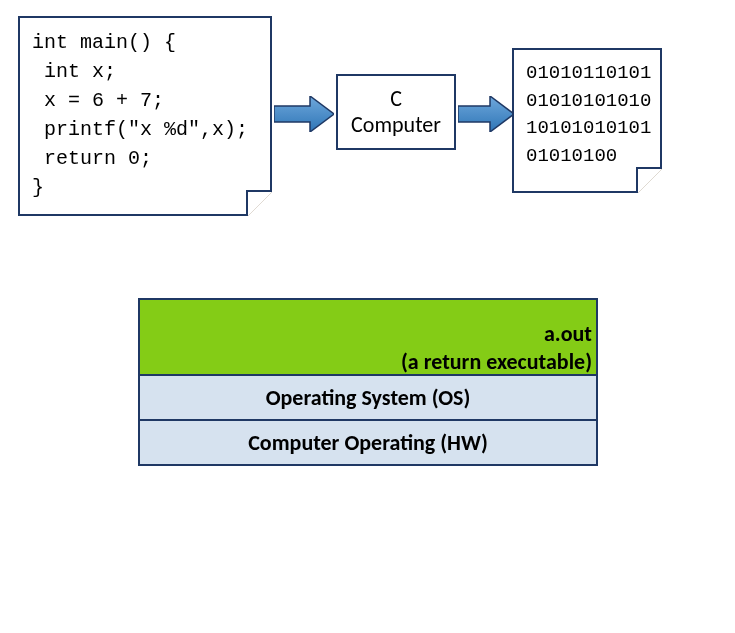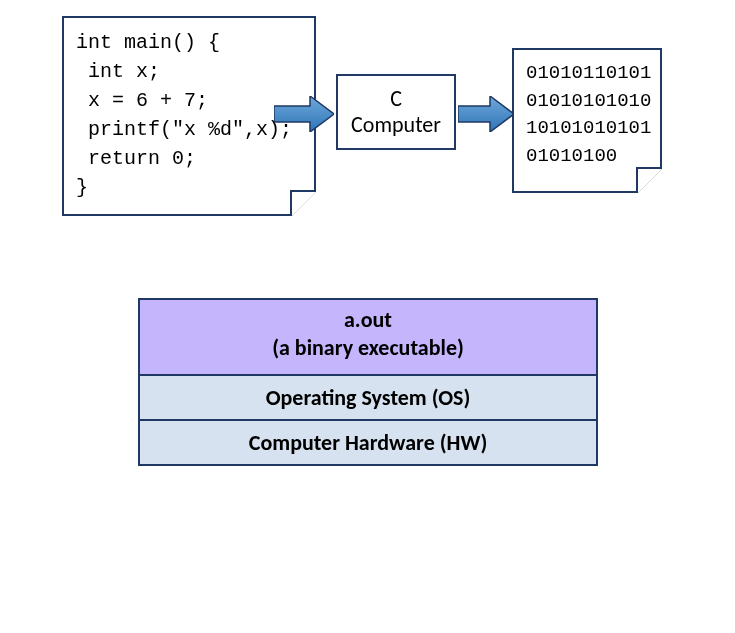--- a/index.html
+++ b/index.html
@@ -24,21 +24,20 @@
     font-family: "Courier New", monospace;
     font-size: 20px;
     line-height: 1.45;
     white-space: pre;
   }
   .note-source {
     left: 18px;
     top: 16px;
     width: 254px;
     height: 200px;
-    margin-left: 44px;
   }
   .note-binary {
     left: 512px;
     top: 48px;
     width: 150px;
     height: 145px;
     font-size: 19px;
   }
   .dogear {
     position: absolute;
@@ -88,21 +87,21 @@
   }
   .stack-row {
     border: 2px solid #1f3864;
     margin-top: -2px;
     text-align: center;
     font-size: 22px;
     padding: 8px 4px;
     font-weight: bold;
     font-family: Calibri, Arial, sans-serif;
   }
-  .stack-row.white { background: #c4b5fd; height: 78px; padding-top: 6px; line-height: 1.25; }
+  .stack-row.white { background: #84cc16; height: 78px; padding-top: 20px; line-height: 1.25; text-align: right; }
   .stack-row.blue { background: #d6e2ef; }
   .caption {
     position: absolute;
     left: 138px;
     top: 500px;
     width: 460px;
     text-align: center;
     font-size: 24px;
     font-family: Calibri, Arial, sans-serif;
   }
@@ -149,19 +148,19 @@
 
   <div class="note note-binary"><span>01010110101
 01010101010
 10101010101
 01010100</span><div class="dogear"></div></div>
 </div>
 
 <div class="stack-area">
   <div class="stack-row white">
     <div>a.out</div>
-    <div>(a binary executable)</div>
+    <div>(a return executable)</div>
   </div>
   <div class="stack-row blue">Operating System (OS)</div>
-  <div class="stack-row blue">Computer Hardware (HW)</div>
+  <div class="stack-row blue">Computer Operating (HW)</div>
 </div>
 
 <div class="caption"></div>
 
 </body></html>

